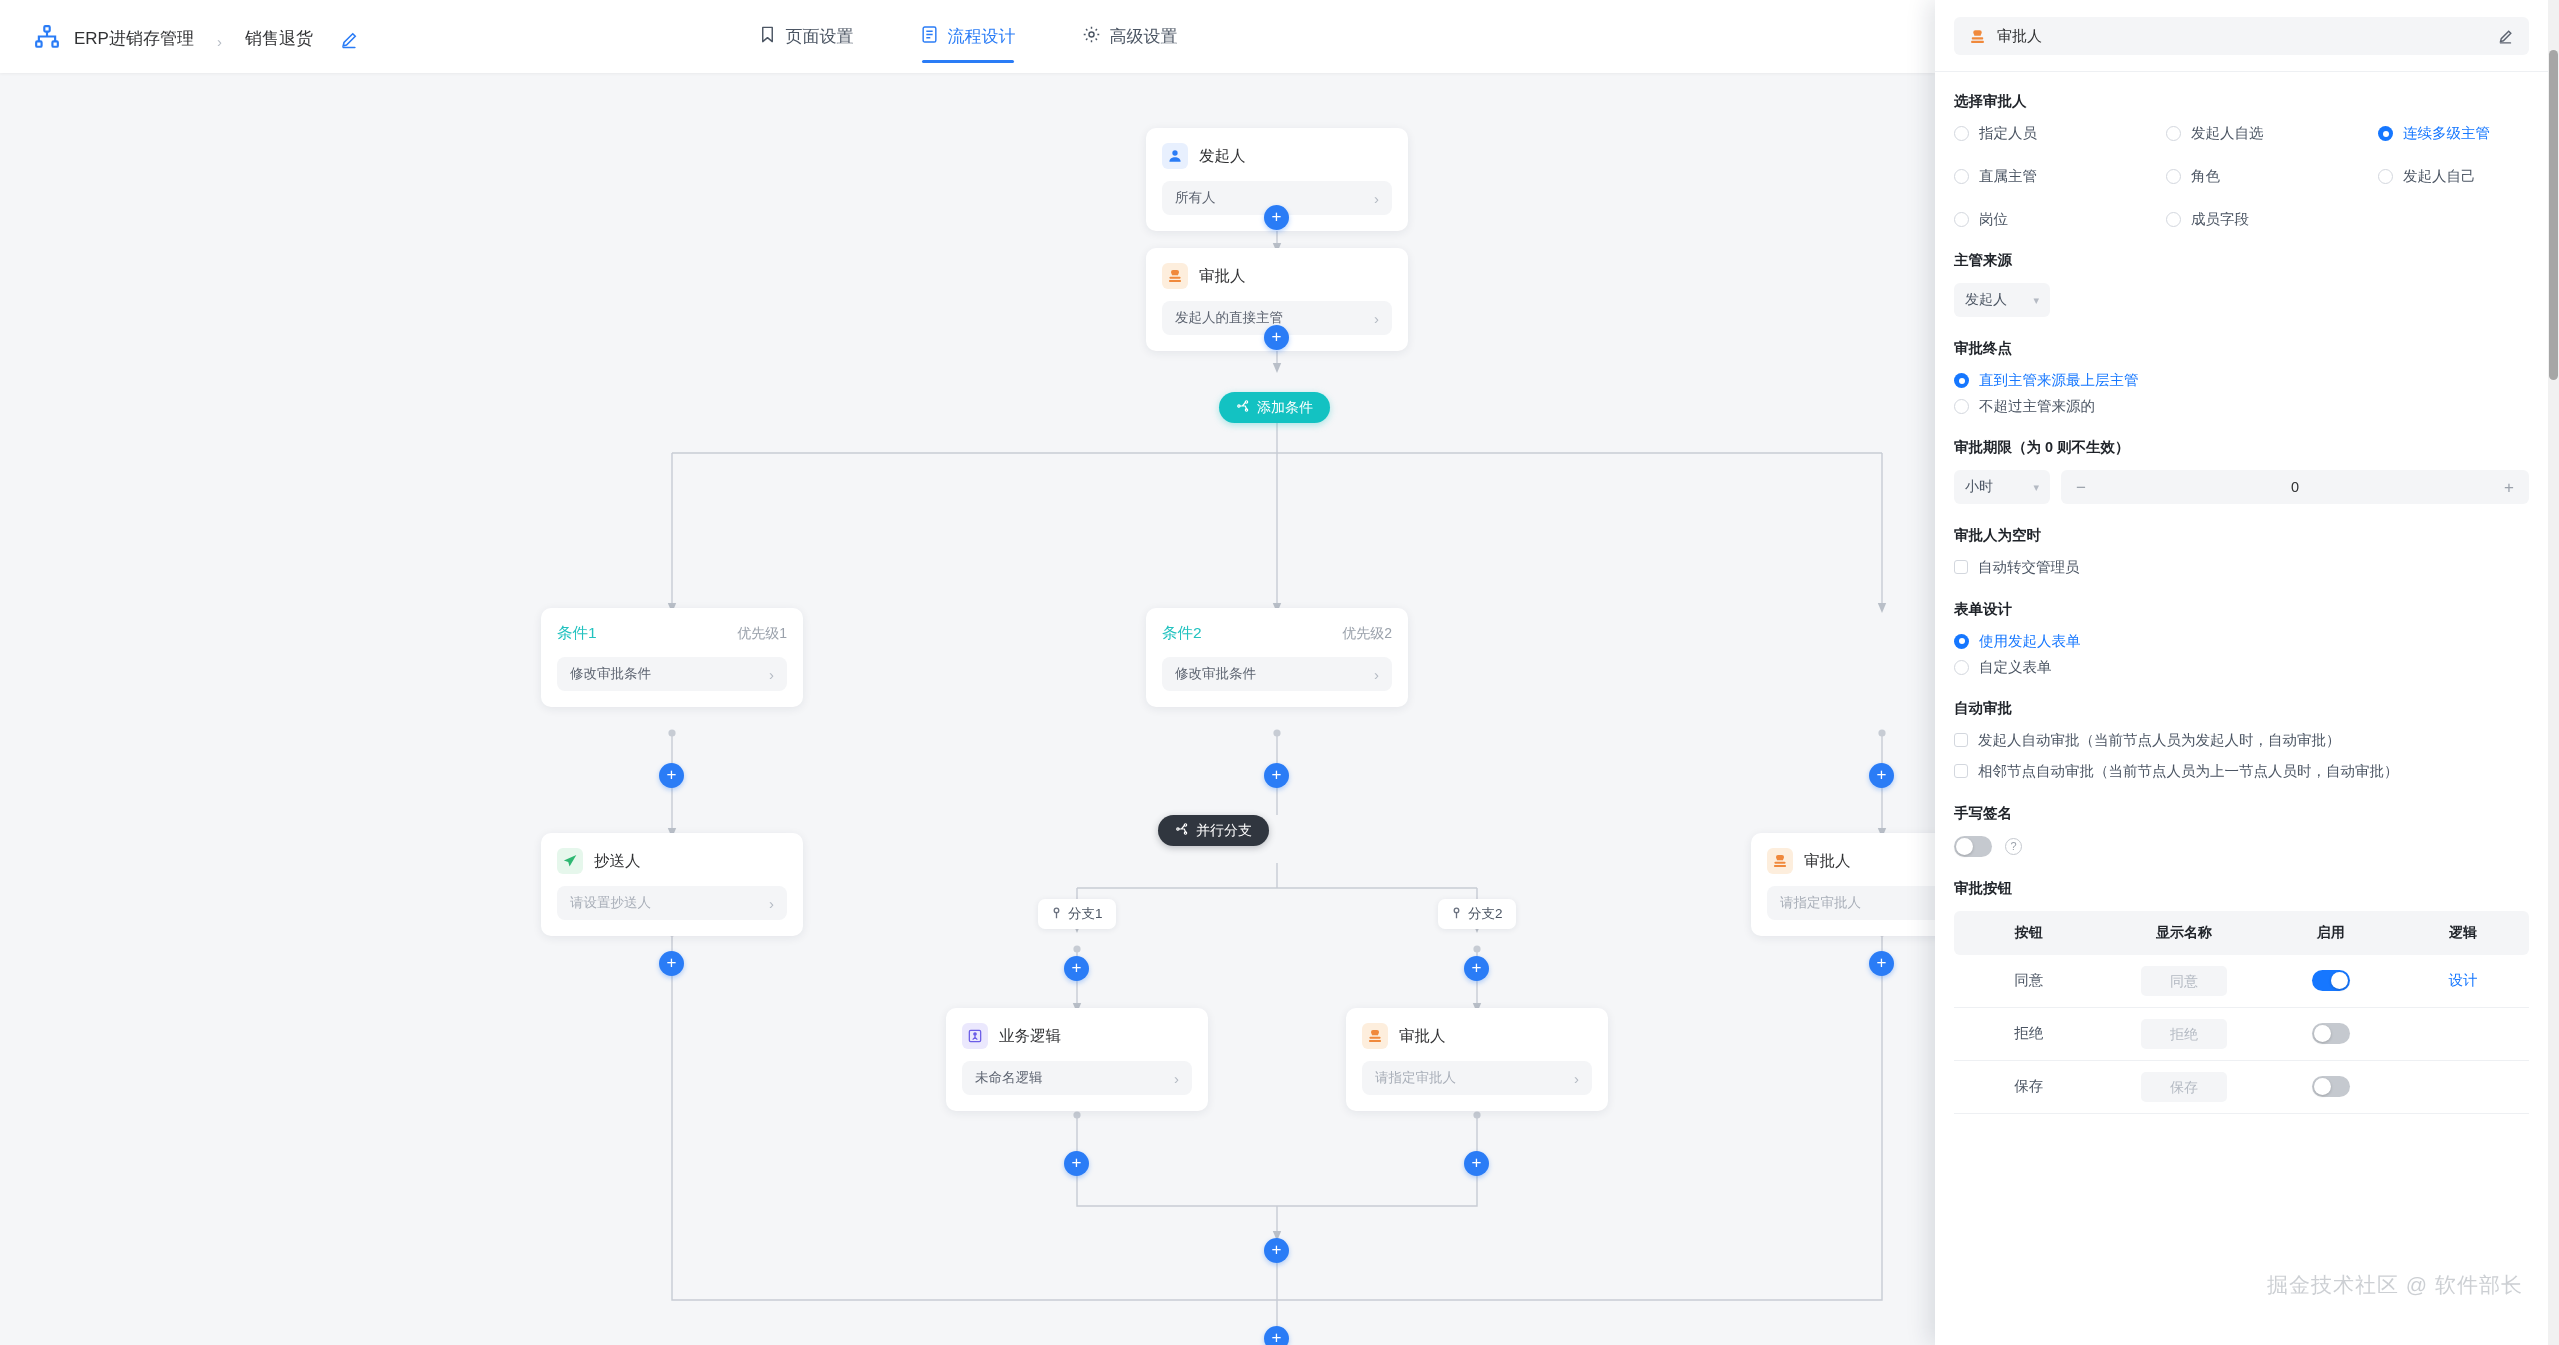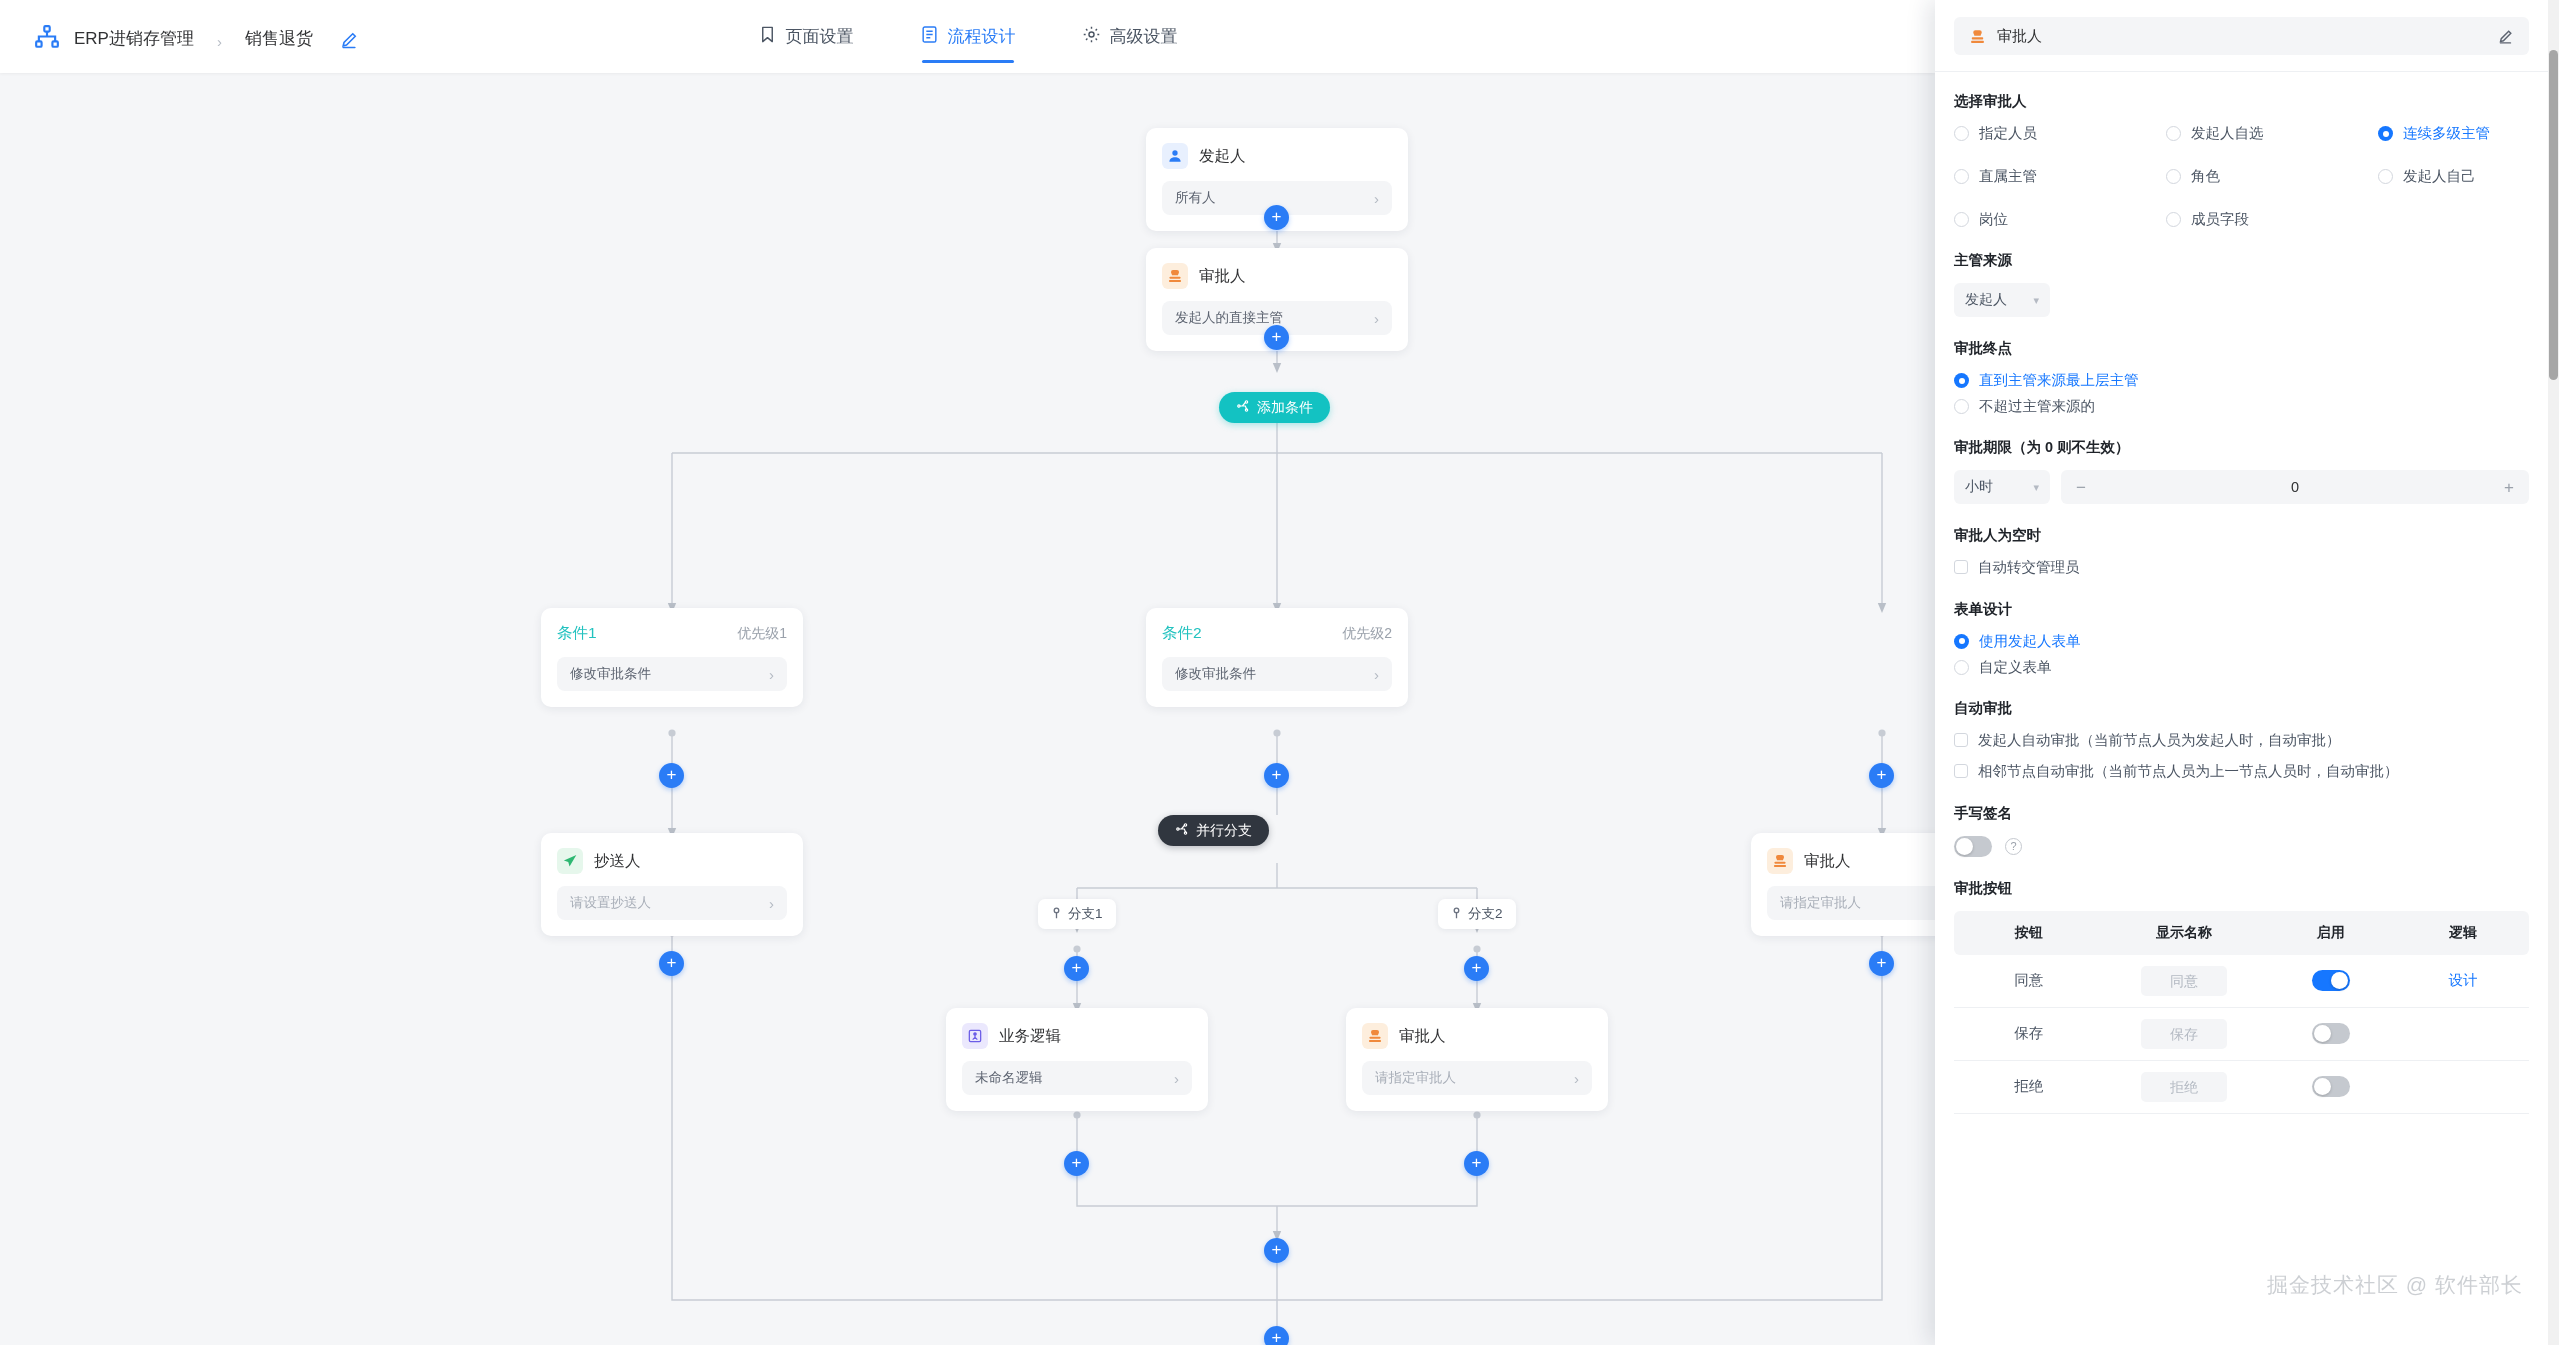--- a/index.html
+++ b/index.html
@@ -643,39 +643,39 @@
               <td>同意</td>
               <td><span class="fake-input">同意</span></td>
               <td>
                   <div class="tdsw">
                     <div class="switch on"></div>
                   </div>
                 </td>
               <td><span class="lnk">设计</span></td>
             </tr>
             <tr>
+              <td>拒绝</td>
+              <td><span class="fake-input">拒绝</span></td>
+              <td>
+                  <div class="tdsw">
+                    <div class="switch"></div>
+                  </div>
+                </td>
+              <td><span class="lnk"></span></td>
+            </tr>
+            <tr>
               <td>保存</td>
               <td><span class="fake-input">保存</span></td>
               <td>
                   <div class="tdsw">
                     <div class="switch"></div>
                   </div>
                 </td>
               <td><span class="lnk"></span></td>
             </tr>
-            <tr>
-              <td>拒绝</td>
-              <td><span class="fake-input">拒绝</span></td>
-              <td>
-                  <div class="tdsw">
-                    <div class="switch"></div>
-                  </div>
-                </td>
-              <td><span class="lnk"></span></td>
-            </tr>
           </tbody>
         </table>
 
       </div>
     </div>
   </div>
 
   <div class="watermark">掘金技术社区 @ 软件部长</div>
 
   <div class="wscroll">

